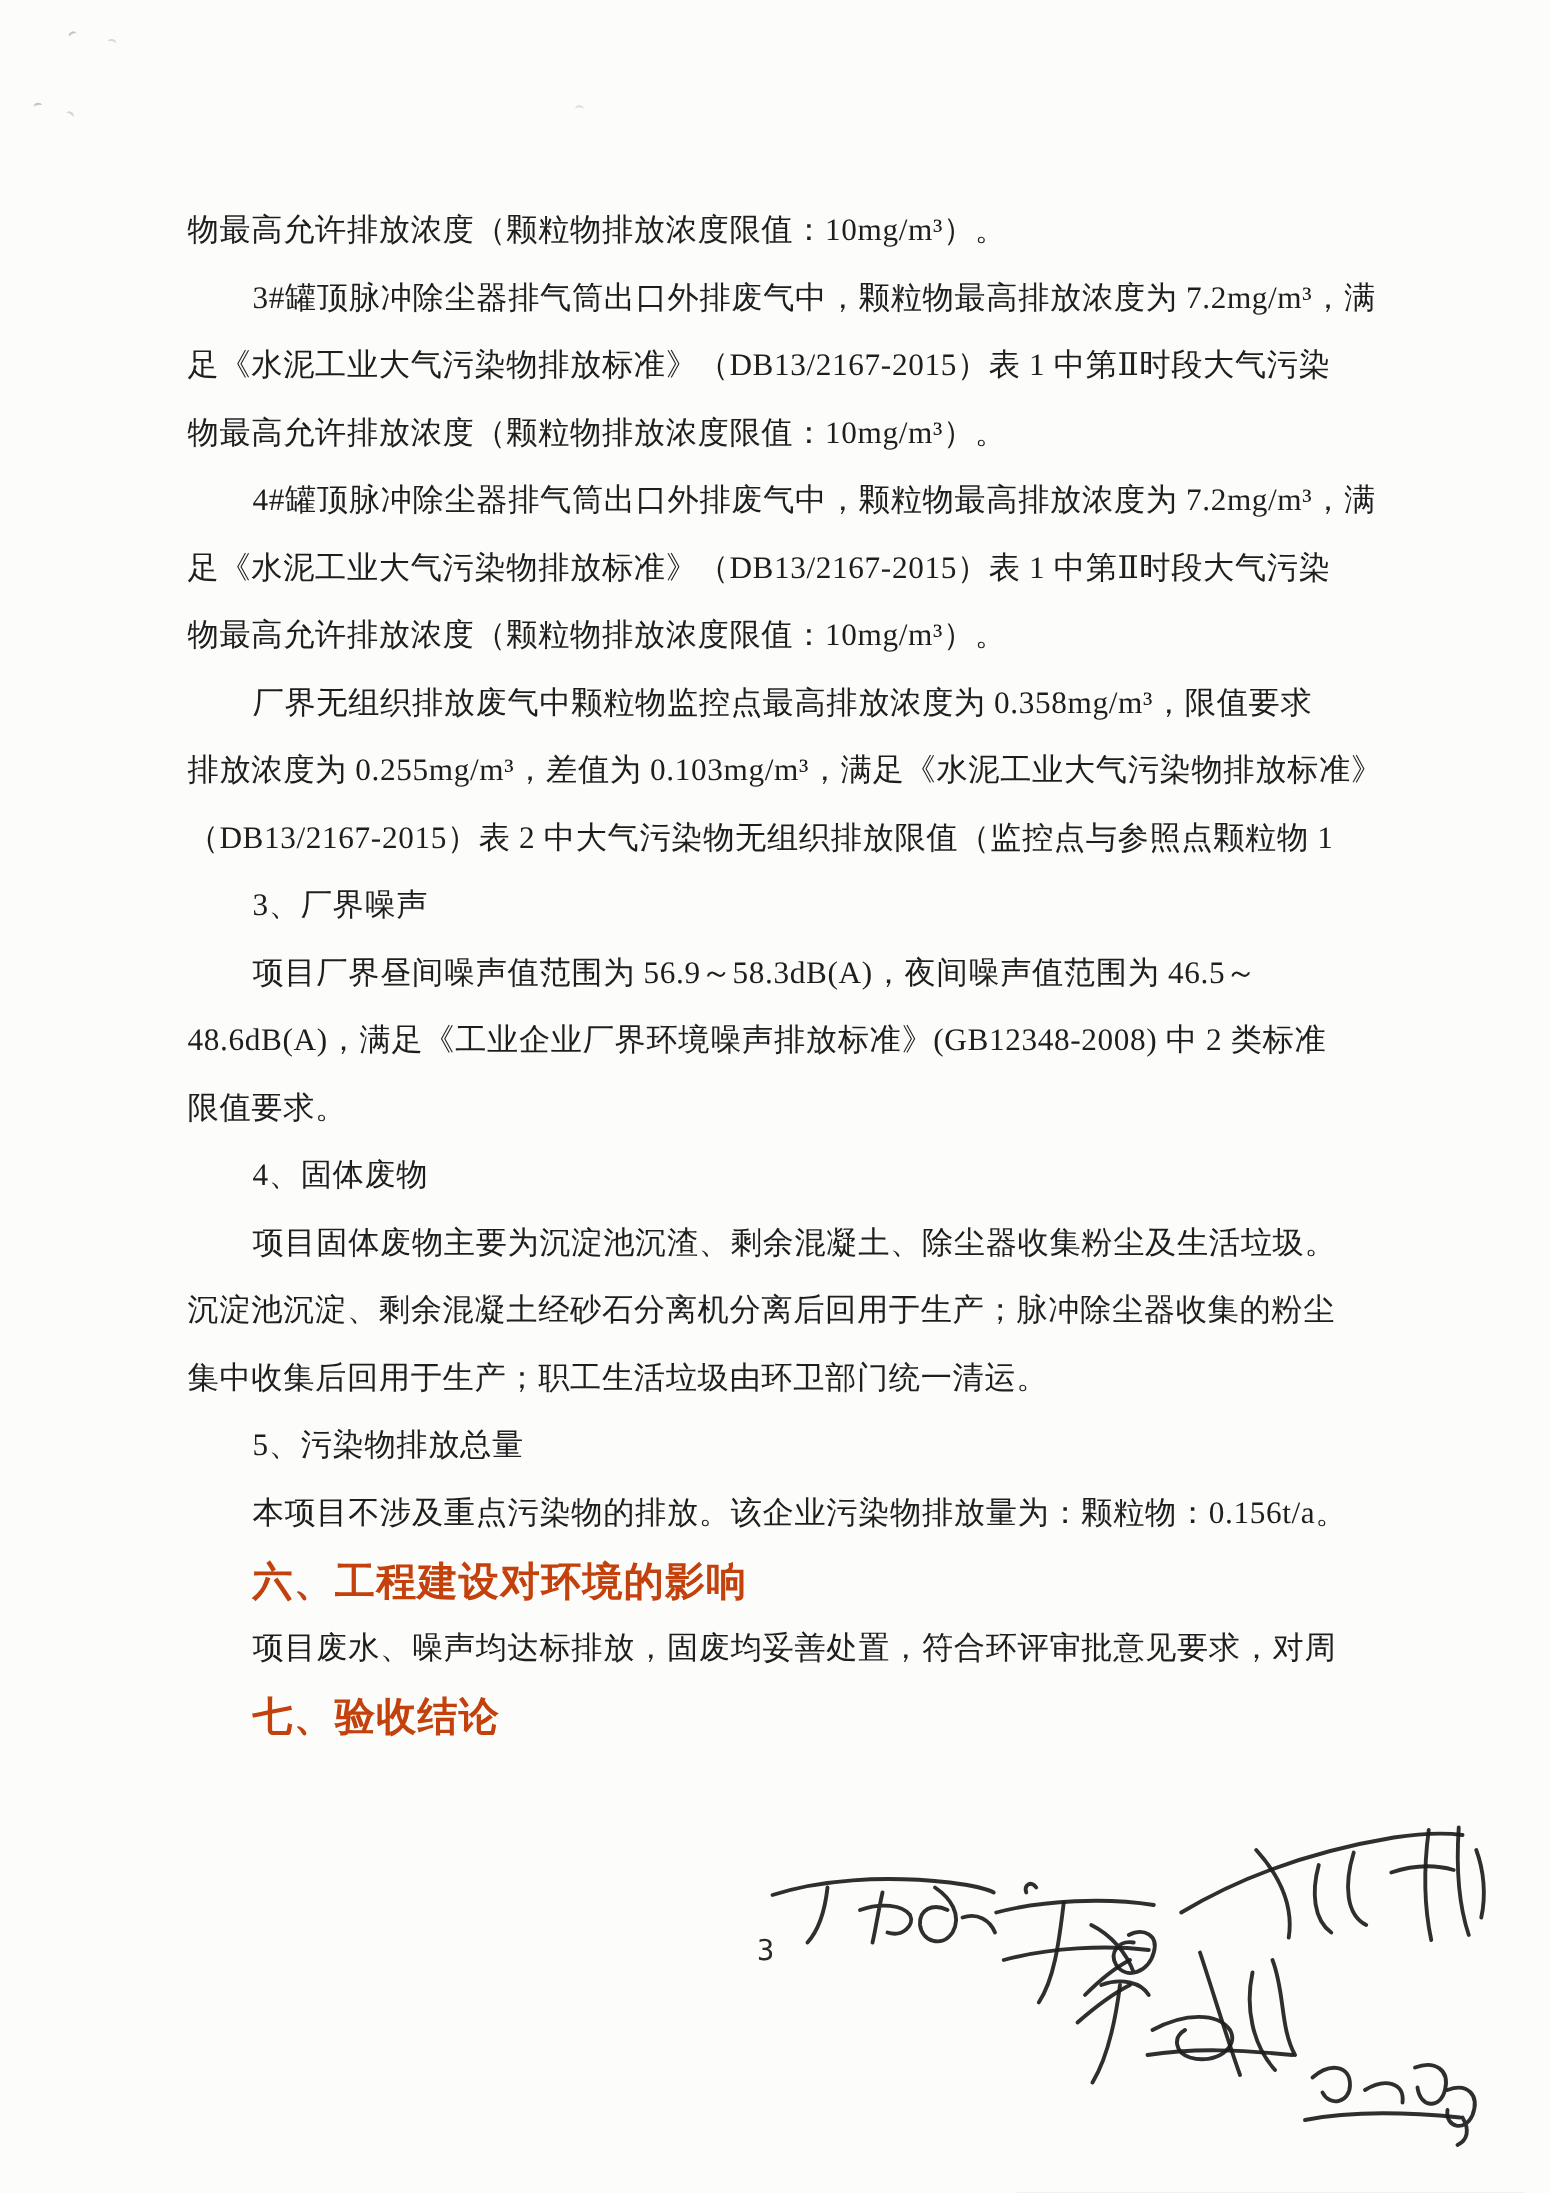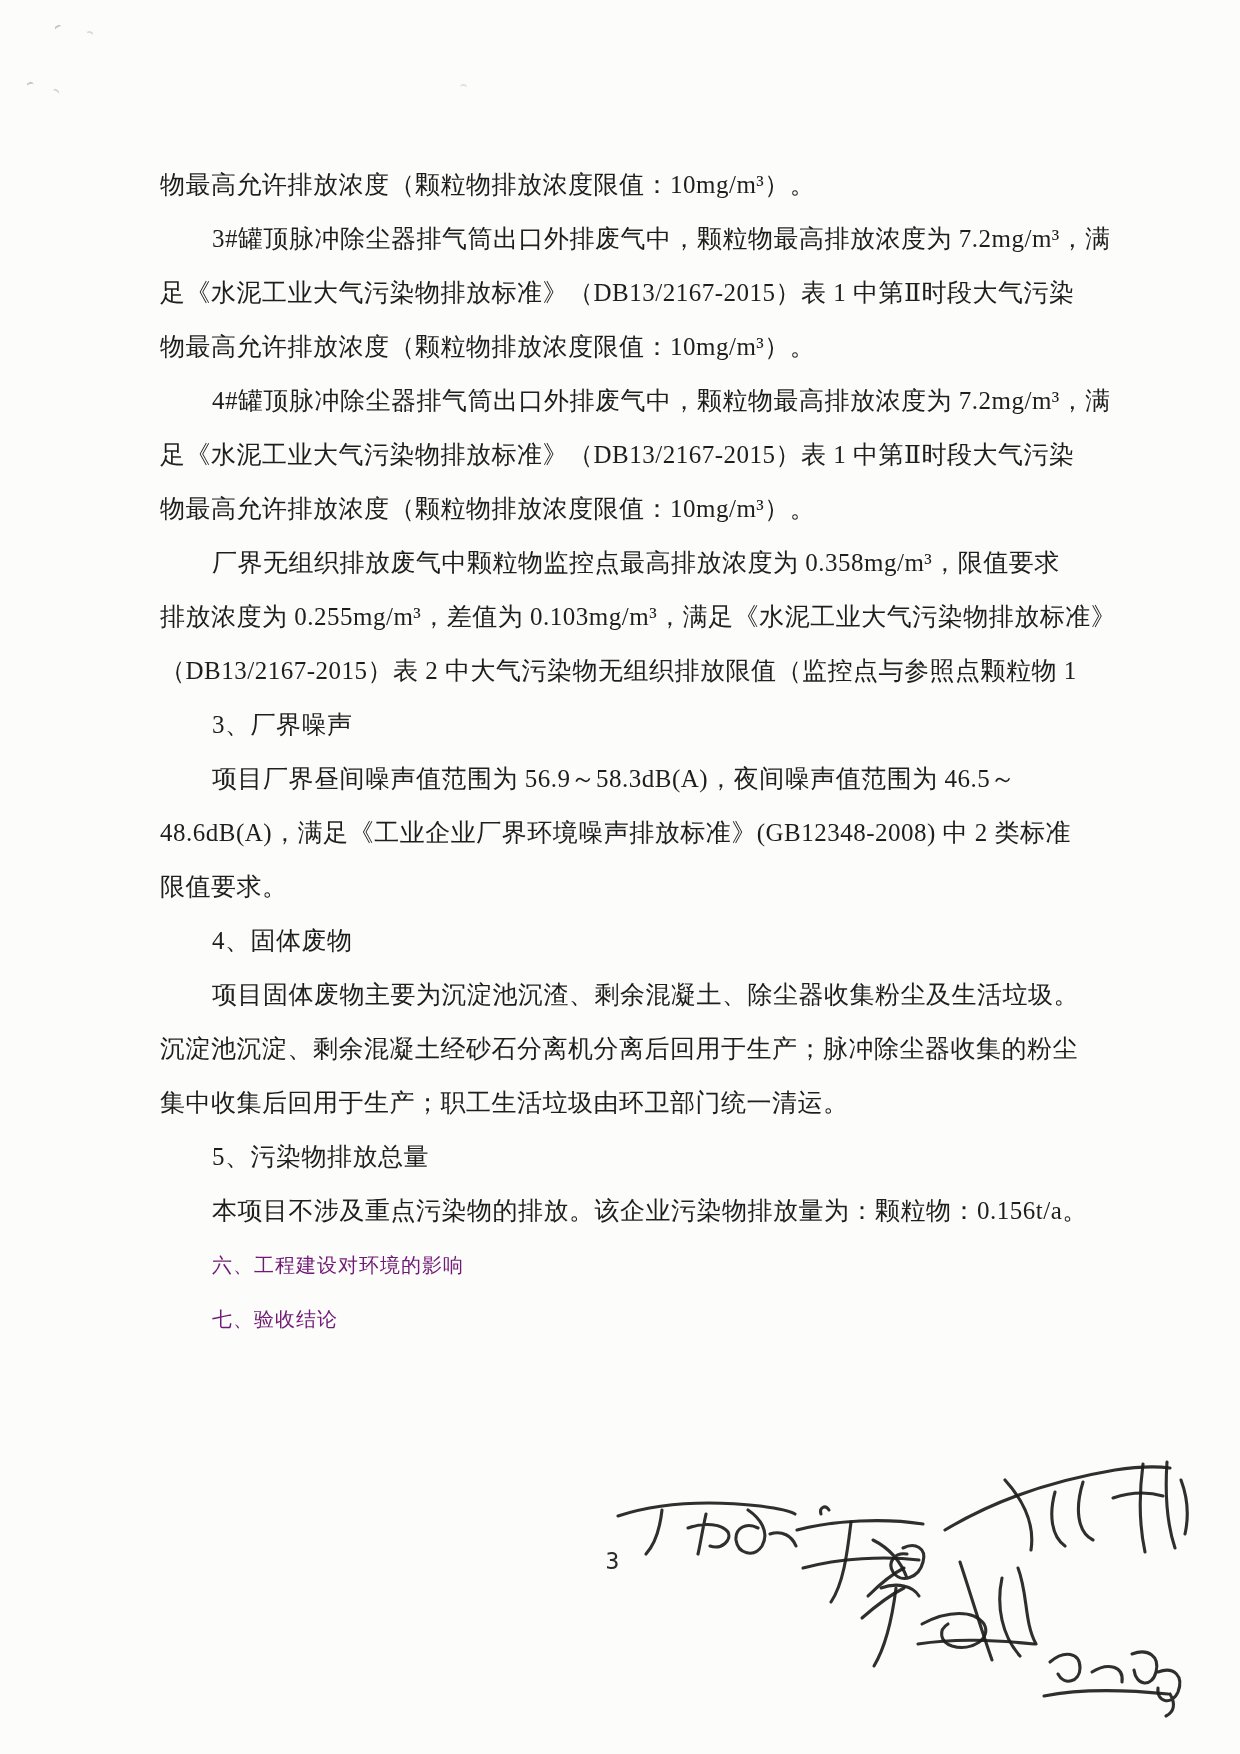--- a/index.html
+++ b/index.html
@@ -7,38 +7,38 @@
     position:relative;
     width:1240px;height:1754px;
     margin:0 auto;
     background:#fcfcfb;
     overflow:hidden;
     color:#1c1c1c;
     font-family:"Liberation Serif","DejaVu Serif",serif;
   }
   .body-block{
     position:absolute;
-    left:160px;top:158px;
+    left:150px;top:158px;
     width:920px;
   }
   .ln{
     height:54px;
     line-height:54px;
     font-size:25px;
     letter-spacing:0.5px;
     white-space:nowrap;
     color:#1e1e1e;
   }
   .ln.ind{ text-indent:52px; }
   .ln.hd{
     font-family:"Liberation Sans","DejaVu Sans",sans-serif;
-    font-weight:400;
-    font-size:20px;
+    font-weight:700;
+    font-size:32px;
     letter-spacing:1px;
-    color:#701a75;
+    color:#c2410c;
   }
   .pageno{
     position:absolute;
     left:160px;top:1548px;
     width:905px;
     text-align:center;
     font-size:23px;
     font-family:"DejaVu Sans Mono","Liberation Mono",monospace;
     color:#2a2a2a;
   }
@@ -86,20 +86,21 @@
     <div class="ln ind">项目厂界昼间噪声值范围为 56.9～58.3dB(A)，夜间噪声值范围为 46.5～</div>
     <div class="ln">48.6dB(A)，满足《工业企业厂界环境噪声排放标准》(GB12348-2008) 中 2 类标准</div>
     <div class="ln">限值要求。</div>
     <div class="ln ind">4、固体废物</div>
     <div class="ln ind">项目固体废物主要为沉淀池沉渣、剩余混凝土、除尘器收集粉尘及生活垃圾。</div>
     <div class="ln">沉淀池沉淀、剩余混凝土经砂石分离机分离后回用于生产；脉冲除尘器收集的粉尘</div>
     <div class="ln">集中收集后回用于生产；职工生活垃圾由环卫部门统一清运。</div>
     <div class="ln ind">5、污染物排放总量</div>
     <div class="ln ind">本项目不涉及重点污染物的排放。该企业污染物排放量为：颗粒物：0.156t/a。</div>
     <div class="ln ind hd">六、工程建设对环境的影响</div>
+    <div class="ln ind">项目废水、噪声均达标排放，固废均妥善处置，符合环评审批意见要求，对周</div>
     <div class="ln ind hd">七、验收结论</div>
   </div>
 
   <div class="sig" style="left:610px;top:1488px;width:190px;height:75px;" title="丁丽泉">
     <svg viewBox="0 0 190 75" aria-hidden="true">
       <path d="M8,28 C45,16 95,12 150,18 C165,20 178,22 185,26"></path>
       <path d="M52,22 C50,40 46,55 36,66"></path>
       <path d="M96,26 C92,44 90,58 88,66 M78,40 C95,34 112,36 118,44 C122,52 112,62 100,58"></path>
       <path d="M138,22 C150,30 160,44 152,58 C144,70 128,66 126,52 C125,40 136,34 148,40 M160,46 C172,42 182,48 186,58"></path>
     </svg>

